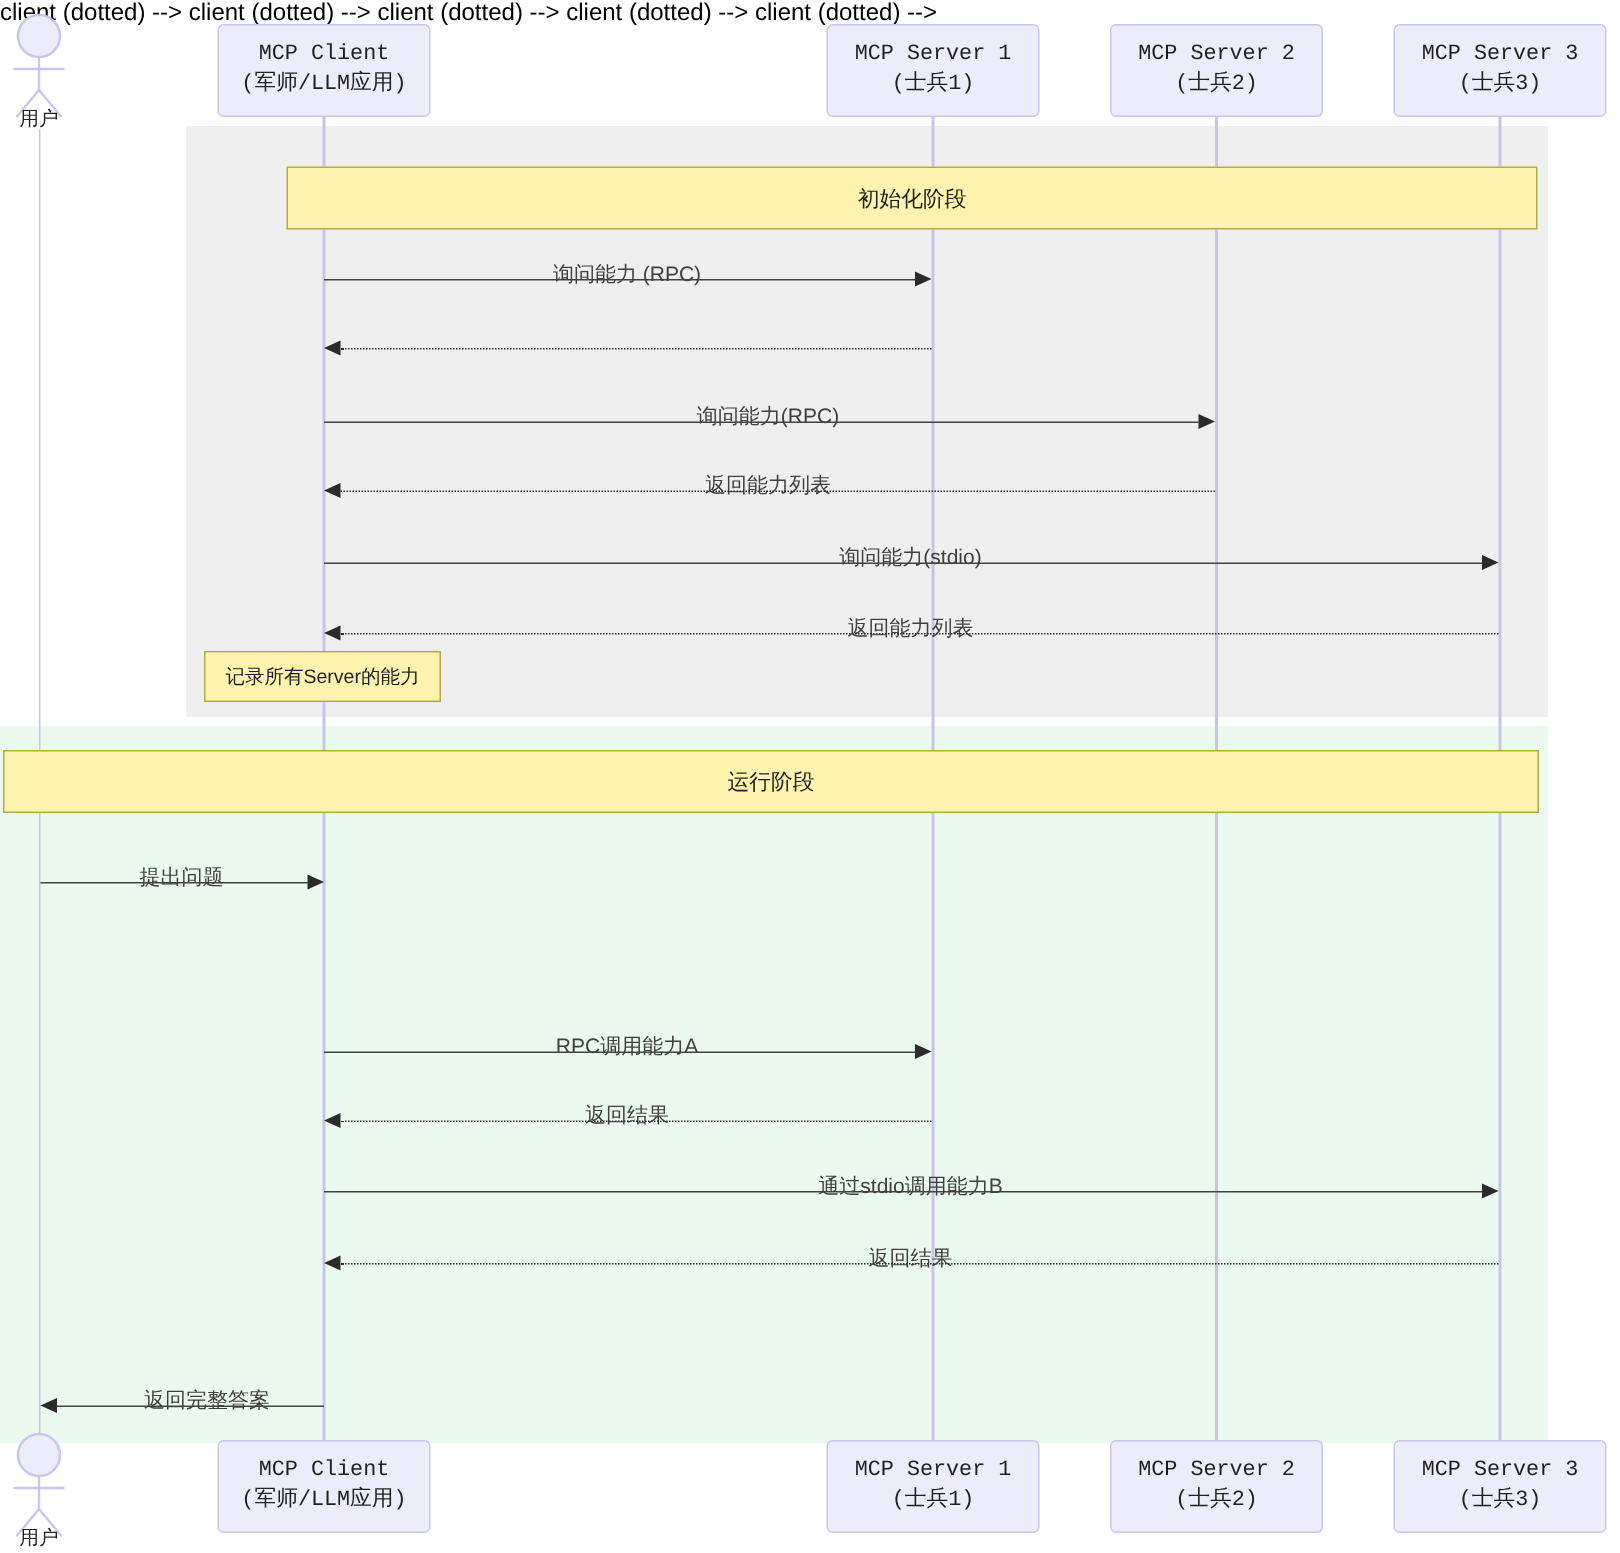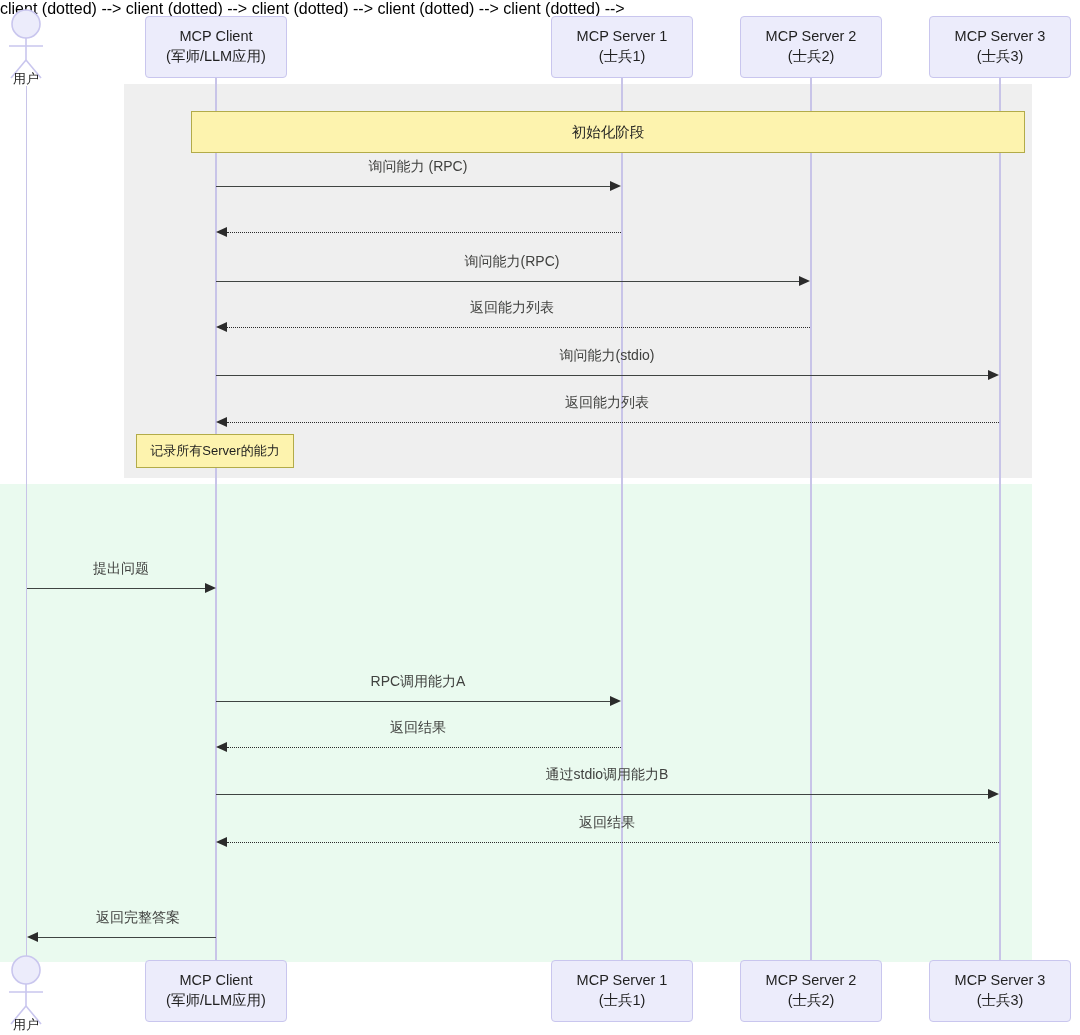--- a/index.html
+++ b/index.html
@@ -50,20 +50,21 @@
     border: 1px solid #c9c6ee;
     border-radius: 4px;
     display: flex;
     flex-direction: column;
     align-items: center;
     justify-content: center;
     font-size: 14.5px;
     color: #1f1f1f;
     line-height: 1.35;
     text-align: center;
+    font-family: Liberation Mono, monospace;
   }
   .participant .pline { display: block; white-space: nowrap; }
 
   
   .actor {
     position: absolute;
     width: 52px;
     height: 72px;
   }
   .actor-label {
@@ -125,20 +126,21 @@
   .arrowhead.left {
     border-right: 11px solid #2b2b2b;
   }
   .msg-label {
     position: absolute;
     font-size: 14px;
     color: #40413f;
     white-space: nowrap;
     transform: translateX(-50%);
     text-align: center;
+    margin-top: 16px;
   }
 </style>
 </head>
 <body>
 
 <div id="diagram">
 
   
   <div class="region region-init"></div>
   <div class="region region-run"></div>
@@ -207,20 +209,23 @@
   </div>
   <div class="participant" style="left:929px; top:960px;">
     <span class="pline">MCP Server 3</span>
     <span class="pline">(士兵3)</span>
   </div>
 
   
   <div class="phase-bar" style="left:191px; top:100px; width:834px;margin-top:11px;">
     <span>初始化阶段</span>
   </div>
+  <div class="phase-bar" style="left:2px; top:500px; width:1024px;">
+    <span>运行阶段</span>
+  </div>
 
   
 
   
   <div class="msg-label" style="left:418px; top:158px;">询问能力 (RPC)</div>
   <div class="msg-line" style="left:216px; top:186px; width:394px;"></div>
   <div class="arrowhead right" style="left:610px; top:180.5px;"></div>
 
    client (dotted) --&gt;
   <div class="msg-line dashed" style="left:227px; top:232px; width:394px;"></div>

